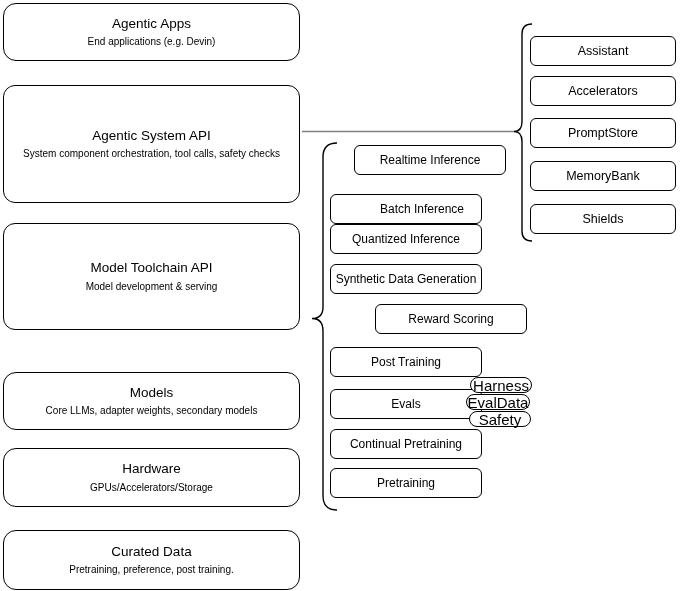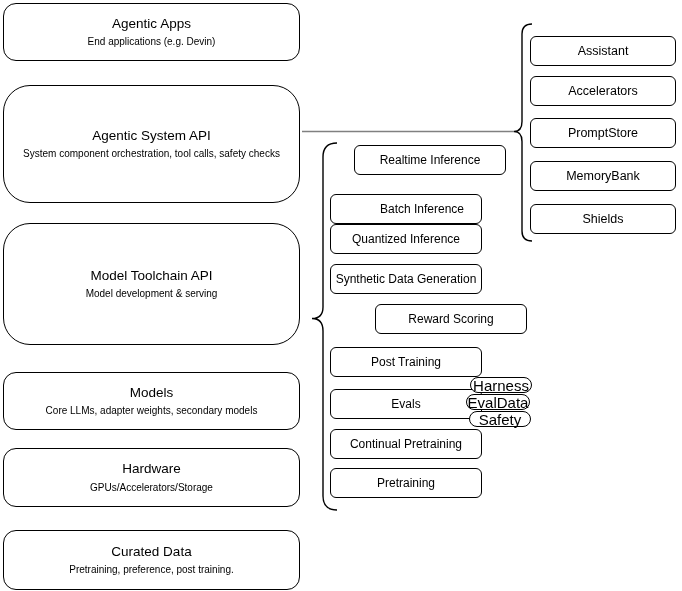--- a/index.html
+++ b/index.html
@@ -6,21 +6,21 @@
   .canvas {
     position:relative; width:682px; height:591px; background:#ffffff;
     font-family:"Liberation Sans", sans-serif; color:#000; overflow:hidden;
   }
   .lbox {
     position:absolute; left:3px; width:297px; box-sizing:border-box;
     border:1.5px solid #000; border-radius:13px; background:#fff;
     display:flex; flex-direction:column; align-items:center; justify-content:center;
     gap:5px; text-align:center;
   }
-  .lbox.big { border-radius:27px; }
+  .lbox.big { border-radius:12px; }
   .lbox .title { font-size:13.5px; line-height:1.1; }
   .lbox .subtitle { font-size:10px; line-height:1.1; }
   .mbox {
     position:absolute; left:330px; width:152px; height:30px; box-sizing:border-box;
     border:1.5px solid #000; border-radius:6px; background:#fff;
     display:flex; align-items:center; justify-content:center;
     font-size:12px; white-space:nowrap;
   }
   .rbox {
     position:absolute; left:530px; width:146px; height:30px; box-sizing:border-box;
@@ -50,21 +50,21 @@
   <div class="lbox" style="top:3px; height:58px;">
     <div class="title">Agentic Apps</div>
     <div class="subtitle">End applications (e.g. Devin)</div>
   </div>
 
   <div class="lbox big" style="top:85px; height:118px;">
     <div class="title">Agentic System API</div>
     <div class="subtitle">System component orchestration, tool calls, safety checks</div>
   </div>
 
-  <div class="lbox big" style="top:223px; height:122px;">
+  <div class="lbox big" style="top:223px; height:107px;">
     <div class="title">Model Toolchain API</div>
     <div class="subtitle">Model development &amp; serving</div>
   </div>
 
   <div class="lbox" style="top:372px; height:58px;">
     <div class="title">Models</div>
     <div class="subtitle">Core LLMs, adapter weights, secondary models</div>
   </div>
 
   <div class="lbox" style="top:448px; height:59px;">

